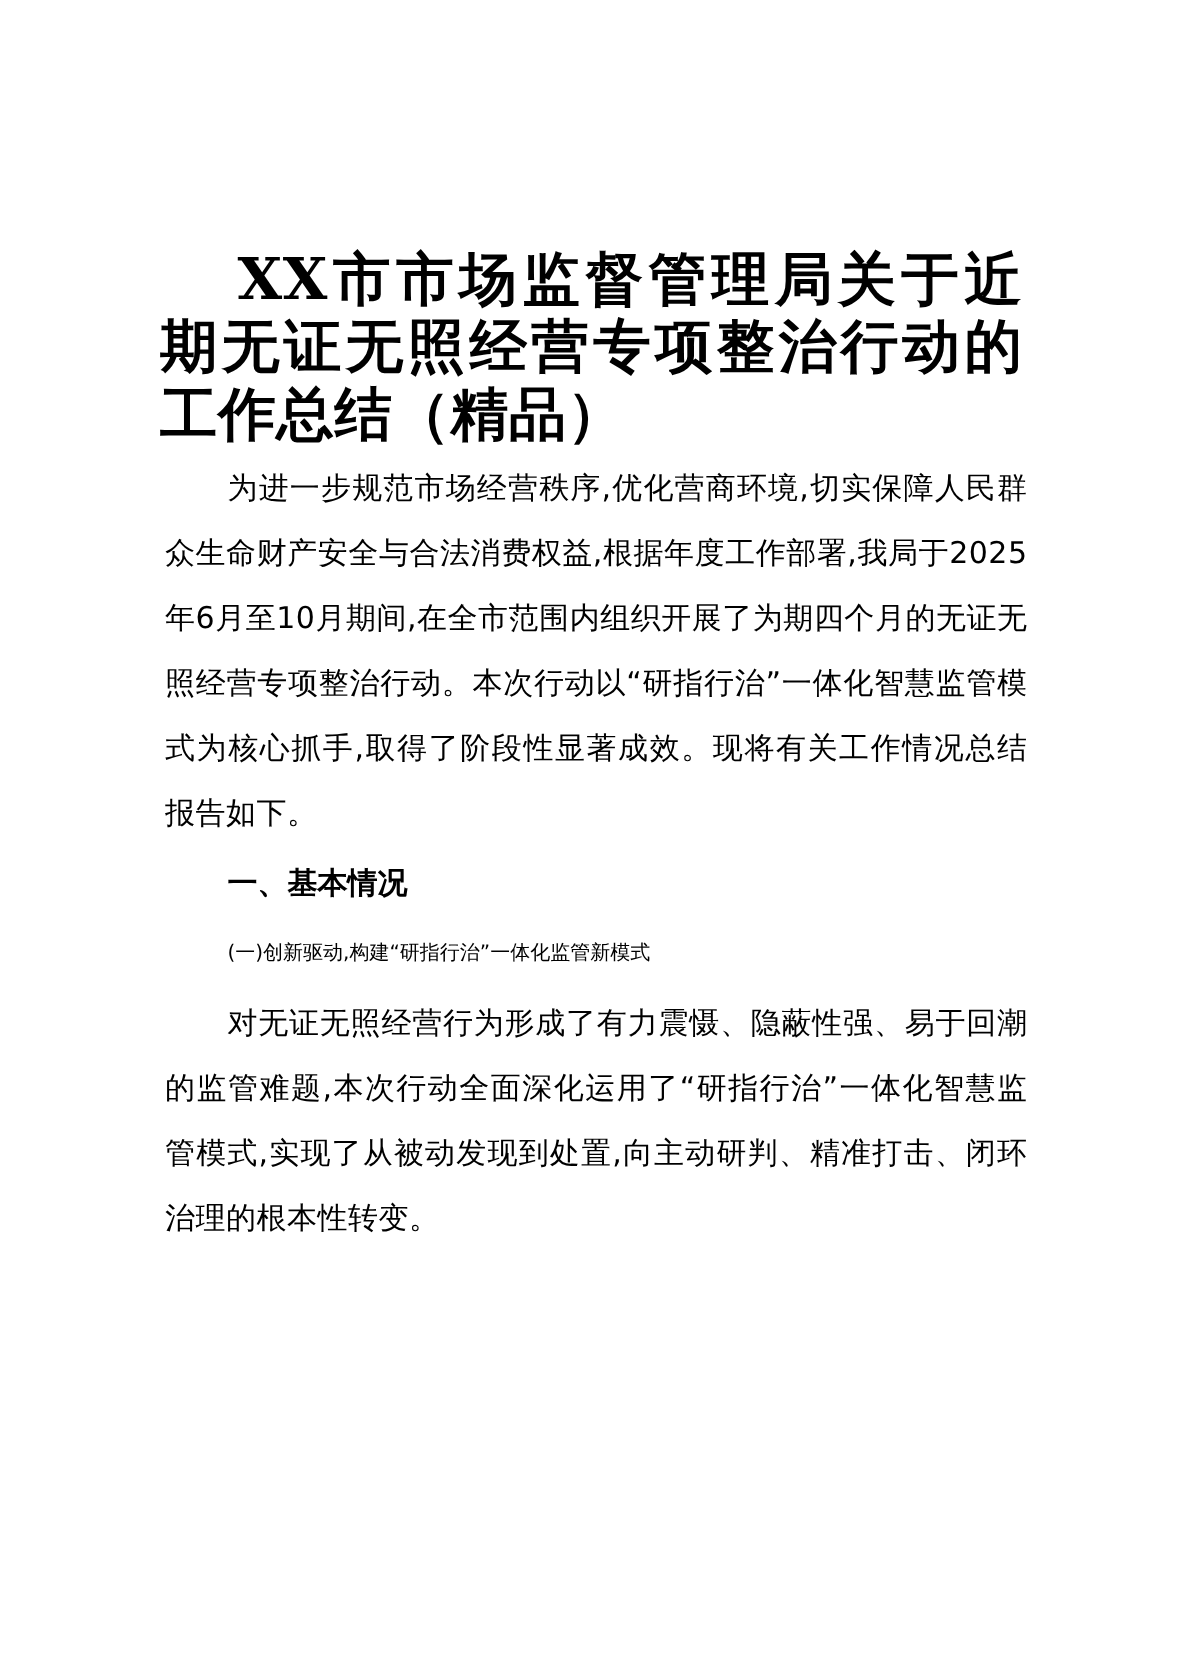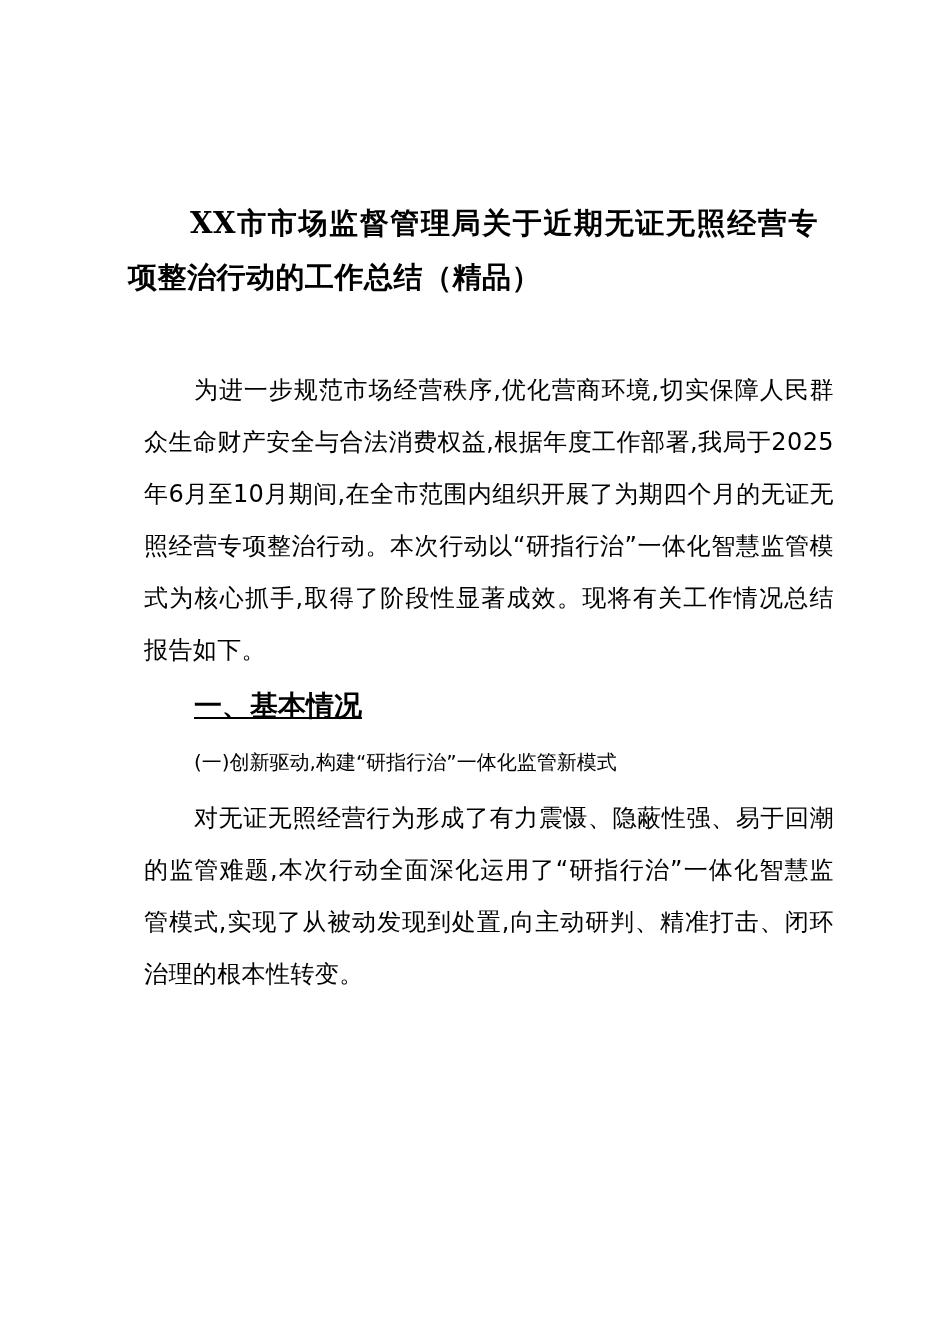--- a/index.html
+++ b/index.html
@@ -21,50 +21,49 @@
     top: 0;
     width: 690px;
   }
   .title {
     position: absolute;
     top: 196px;
     left: 0;
     width: 690px;
     font-family: "DejaVu Serif", "Liberation Serif", serif;
     font-weight: bold;
-    font-size: 29px;
+    font-size: 46px;
     line-height: 54px;
     text-align: justify;
     text-indent: 62px;
     letter-spacing: 0.5px;
   }
   .content {
     position: absolute;
     top: 364px;
-    left: 16px;
+    left: 4px;
     width: 690px;
   }
   .para {
     font-size: 24px;
     line-height: 52px;
     margin: 0;
     text-indent: 50px;
     text-align: justify;
     letter-spacing: 0.4px;
   }
   .heading {
-    font-size: 28px;
+    font-size: 24px;
     line-height: 52px;
     margin: 4px 0 0 0;
     text-indent: 50px;
     font-weight: bold;
-    text-decoration: underline;
   }
   .subheading {
-    font-size: 20px;
+    font-size: 16px;
     line-height: 52px;
     margin: 4px 0 4px 0;
     text-indent: 50px;
   }
 </style>
 </head>
 <body>
 
 <div class="page">
   <div class="title">XX市市场监督管理局关于近期无证无照经营专项整治行动的工作总结（精品）</div>

